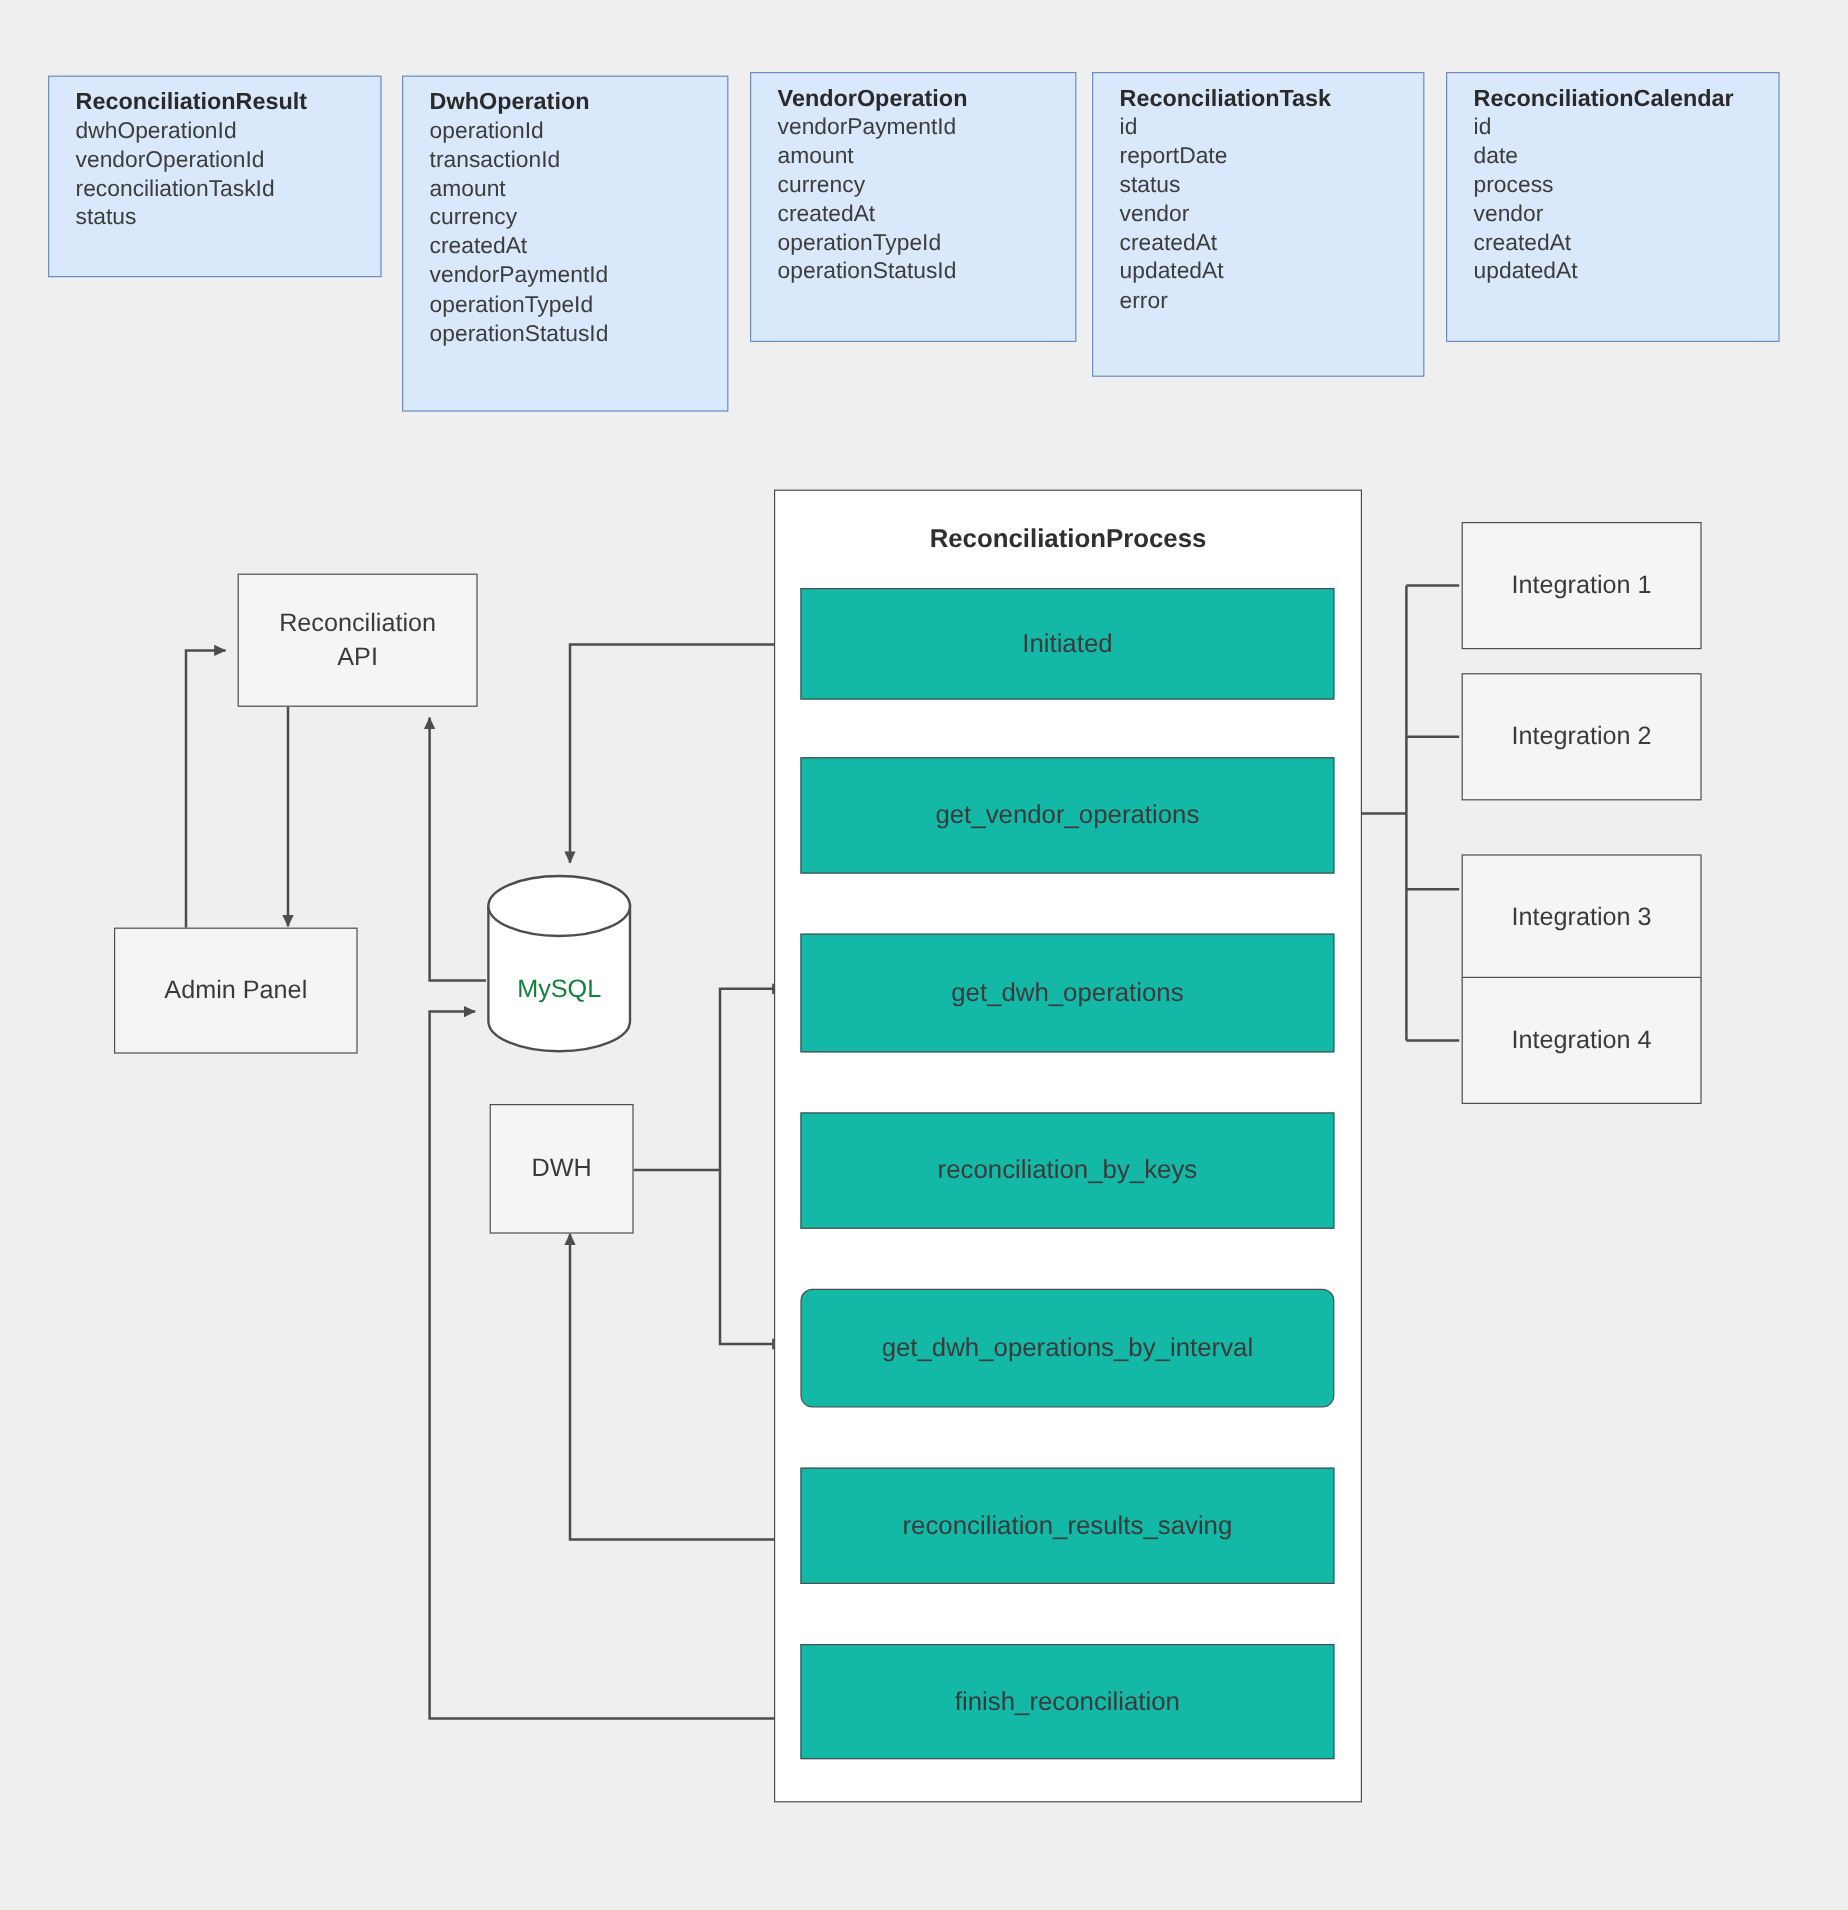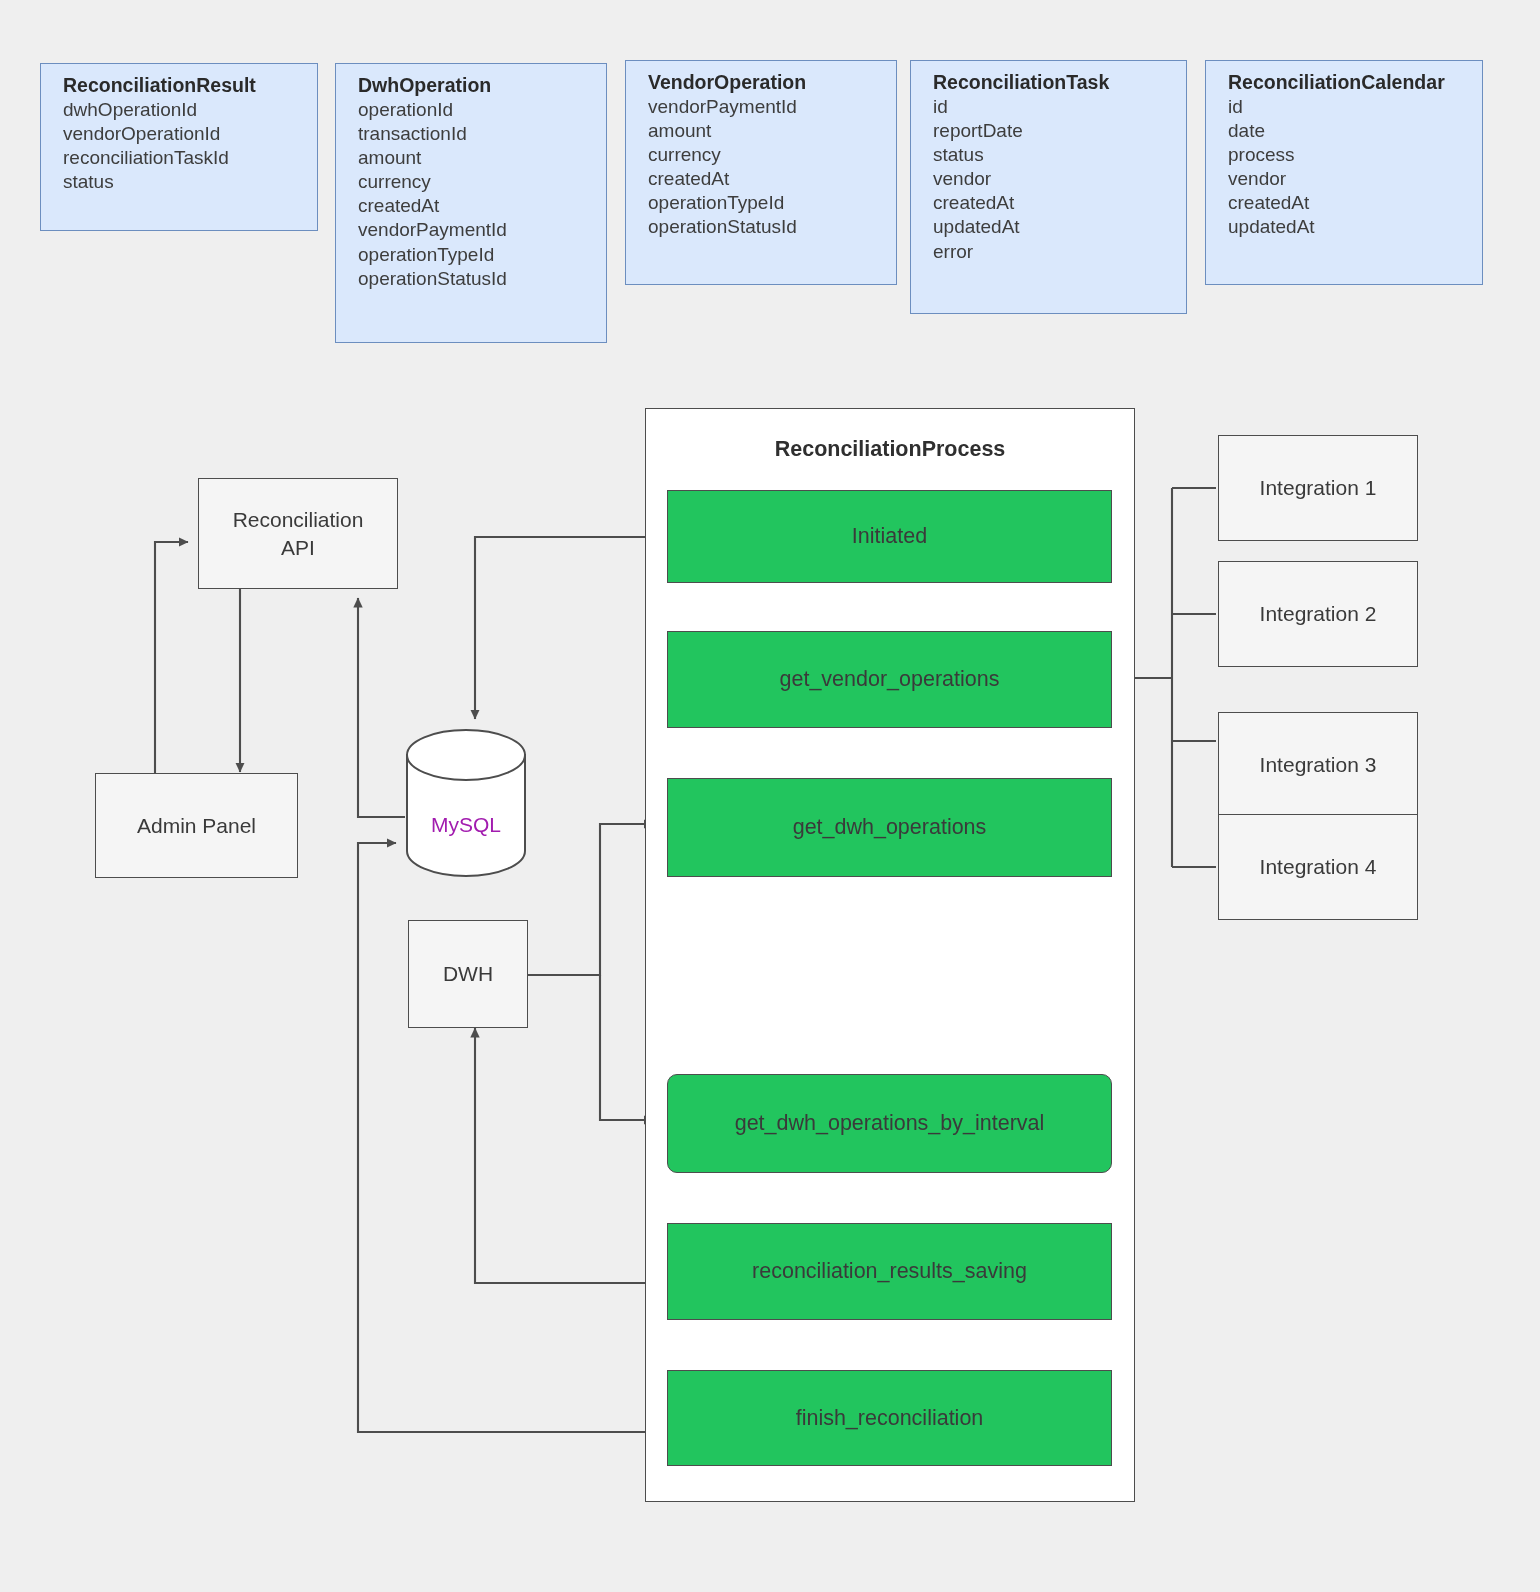--- a/index.html
+++ b/index.html
@@ -34,21 +34,21 @@
     position:absolute;
     width:100%;
     text-align:center;
     top:28px;
     font-size:21.5px;
     font-weight:bold;
     color:#2f2f2f;
   }
   .step{
     position:absolute;
-    background:#22c55e;
+    background:#14b8a6;
     border:1.6px solid #4d4d4d;
     box-sizing:border-box;
     display:flex;align-items:center;justify-content:center;
     font-size:21.5px;
     color:#3a3a3a;
     text-align:center;
   }
   .node{
     position:absolute;
     background:#f5f5f5;
@@ -57,21 +57,21 @@
     display:flex;align-items:center;justify-content:center;
     font-size:21px;
     color:#3a3a3a;
     text-align:center;
     line-height:1.3;
   }
   .cyl{position:absolute;}
   .cyl .cyllabel{
     position:absolute;left:0;top:0;width:100%;height:100%;
     display:flex;align-items:center;justify-content:center;
-    font-size:21px;color:#a21caf;
+    font-size:21px;color:#15803d;
   }
 </style>
 </head>
 <body>
 
 <div id="canvas">
 
   <div class="entity" style="left:40px;top:63px;width:278px;height:168px;">
     <div class="etitle">ReconciliationResult</div>
     <div class="efield">dwhOperationId</div>
@@ -162,20 +162,21 @@
     </g>
   </svg>
 
   <div class="procbox" style="left:645px;top:408px;width:490px;height:1094px;">
     <div class="proctitle">ReconciliationProcess</div>
   </div>
 
   <div class="step" style="left:667px;top:490px;width:445px;height:93px;">Initiated</div>
   <div class="step" style="left:667px;top:631px;width:445px;height:97px;">get_vendor_operations</div>
   <div class="step" style="left:667px;top:778px;width:445px;height:99px;">get_dwh_operations</div>
+  <div class="step" style="left:667px;top:927px;width:445px;height:97px;">reconciliation_by_keys</div>
   <div class="step" style="left:667px;top:1074px;width:445px;height:99px;border-radius:10px;">get_dwh_operations_by_interval</div>
   <div class="step" style="left:667px;top:1223px;width:445px;height:97px;">reconciliation_results_saving</div>
   <div class="step" style="left:667px;top:1370px;width:445px;height:96px;">finish_reconciliation</div>
 
   <div class="node" style="left:198px;top:478px;width:200px;height:111px;flex-direction:column;">
     <span>Reconciliation</span>
     <span>API</span>
   </div>
 
   <div class="node" style="left:95px;top:773px;width:203px;height:105px;">Admin Panel</div>

